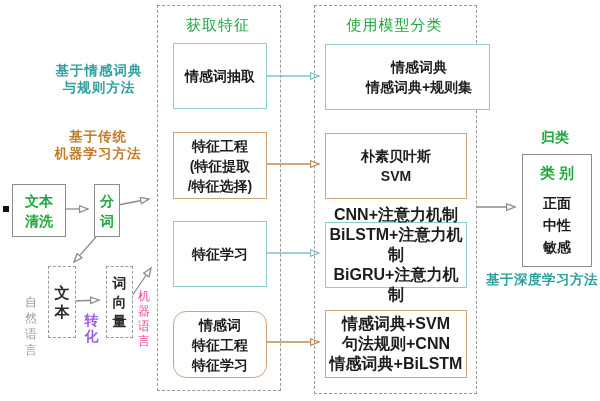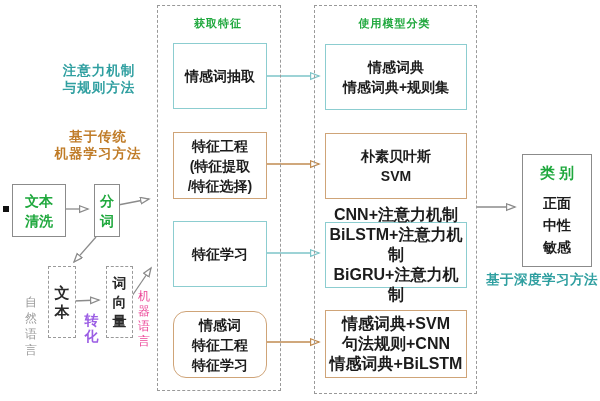--- a/index.html
+++ b/index.html
@@ -13,21 +13,21 @@
         align-items:center;text-align:center;background:#fff;color:#1c1c1c;
         font-size:14px;line-height:20px;font-weight:600;}
   .b-gray{border:1.5px solid #8b8b8b;}
   .b-teal{border:1.5px solid #8ccdd0;}
   .b-orange{border:1.5px solid #cfa478;}
   .b-dashdot{border:1.2px dashed #9a9a9a;}
 
   
   .container{position:absolute;border:1.6px dashed #999;background:transparent;}
   .stage-header{position:absolute;text-align:center;color:#1fa83d;
-                font-weight:bold;font-size:11px;letter-spacing:1px;}
+                font-weight:normal;font-size:15px;letter-spacing:1px;}
 
   
   .vtext{word-break:break-all;text-align:center;}
 
   .green-text{color:#1fa83d;}
   .kai{font-family:"DejaVu Serif",serif;}
 
   .method-label{position:absolute;text-align:center;font-size:13.5px;line-height:17px;
                 font-family:"DejaVu Serif",serif;font-weight:bold;letter-spacing:1px;}
   .teal-label{color:#2f9fa0;}
@@ -61,21 +61,21 @@
     <line x1="265" y1="76" x2="319" y2="76" stroke="#7cc4c8" stroke-width="1.3" marker-end="url(#m-teal)"></line>
     <line x1="265" y1="164" x2="319" y2="164" stroke="#c08b50" stroke-width="1.3" marker-end="url(#m-orange)"></line>
     <line x1="265" y1="253" x2="319" y2="253" stroke="#7cc4c8" stroke-width="1.3" marker-end="url(#m-teal)"></line>
     <line x1="265" y1="342" x2="319" y2="342" stroke="#c08b50" stroke-width="1.3" marker-end="url(#m-orange)"></line>
     <line x1="476" y1="207" x2="515" y2="207" stroke="#8b8b8b" stroke-width="1.3" marker-end="url(#m-gray)"></line>
   </svg>
 
   <div class="abs" style="left:3px;top:206px;width:6px;height:6px;background:#111;"></div>
 
   <div class="method-label teal-label" style="left:46px;top:62px;width:106px;">
-    <div>注意力机制</div>
+    <div>基于情感词典</div>
     <div>与规则方法</div>
   </div>
   <div class="method-label orange-label" style="left:38px;top:128px;width:120px;">
     <div>基于传统</div>
     <div>机器学习方法</div>
   </div>
 
   <div class="node b-gray green-text" style="left:12px;top:184px;width:52px;height:51px;">
     <div>文本</div>
     <div>清洗</div>
@@ -111,39 +111,40 @@
   </div>
   <div class="node b-orange" style="left:173px;top:311px;width:92px;height:65px;border-radius:13px;">
     <div>情感词</div>
     <div>特征工程</div>
     <div>特征学习</div>
   </div>
 
   <div class="container" style="left:314px;top:5px;width:161px;height:387px;"></div>
   <div class="stage-header" style="left:314px;top:16px;width:161px;">使用模型分类</div>
 
-  <div class="node b-teal" style="left:325px;top:44px;width:140px;height:64px;">
+  <div class="node b-teal" style="left:325px;top:44px;width:140px;height:64px;padding-left:23px;">
     <div>情感词典</div>
     <div>情感词典+规则集</div>
   </div>
   <div class="node b-orange" style="left:325px;top:133px;width:140px;height:64px;">
     <div>朴素贝叶斯</div>
     <div>SVM</div>
   </div>
   <div class="node b-teal small3" style="left:325px;top:222px;width:140px;height:64px;">
     <div>CNN+注意力机制</div>
     <div>BiLSTM+注意力机制</div>
     <div>BiGRU+注意力机制</div>
   </div>
   <div class="node b-orange small3" style="left:325px;top:310px;width:140px;height:66px;">
     <div>情感词典+SVM</div>
     <div>句法规则+CNN</div>
     <div>情感词典+BiLSTM</div>
   </div>
 
+  <div class="abs green-text" style="left:527px;top:129px;width:56px;text-align:center;font-weight:bold;font-size:14px;">归类</div>
 
   <div class="node b-gray" style="left:522px;top:154px;width:68px;height:111px;gap:4px;">
     <div class="green-text" style="font-size:15px;font-weight:bold;margin-bottom:5px;">类 别</div>
     <div>
       <div class="cat-item">正面</div>
       <div class="cat-item">中性</div>
       <div class="cat-item">敏感</div>
     </div>
   </div>
 

